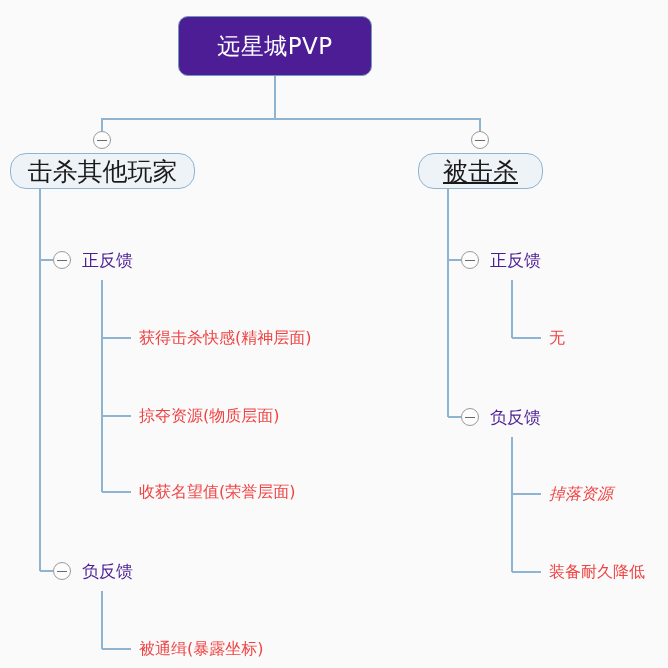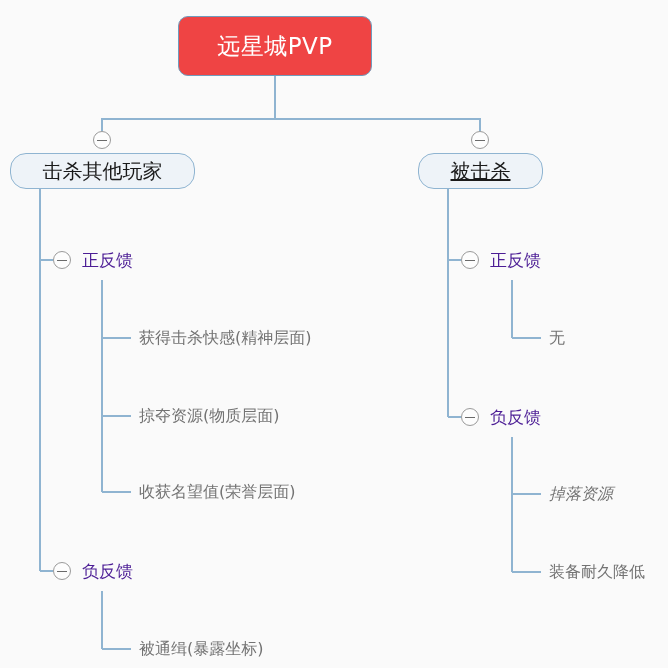--- a/index.html
+++ b/index.html
@@ -31,41 +31,41 @@
   }
   .node {
     position: absolute;
     box-sizing: border-box;
     display: flex;
     align-items: center;
     justify-content: center;
     white-space: nowrap;
   }
   .node-root {
-    background: #ef4444;
+    background: #4c1d95;
     border: 1px solid #6F9CBD;
     border-radius: 10px;
     color: #ffffff;
     font-size: 23px;
     letter-spacing: 0.5px;
   }
   .node-branch {
     background: #EEF3F8;
     border: 1px solid #8FB4D1;
     border-radius: 16px;
     color: #1a1a1a;
-    font-size: 20px;
+    font-size: 25px;
   }
   .node-text {
     color: #4c1d95;
     font-size: 17px;
     justify-content: flex-start;
   }
   .node-leaf {
-    color: #737373;
+    color: #ef4444;
     font-size: 16px;
     justify-content: flex-start;
   }
   .toggle {
     position: absolute;
     width: 18px;
     height: 18px;
     box-sizing: border-box;
     border: 1px solid #9a9a9a;
     border-radius: 50%;

